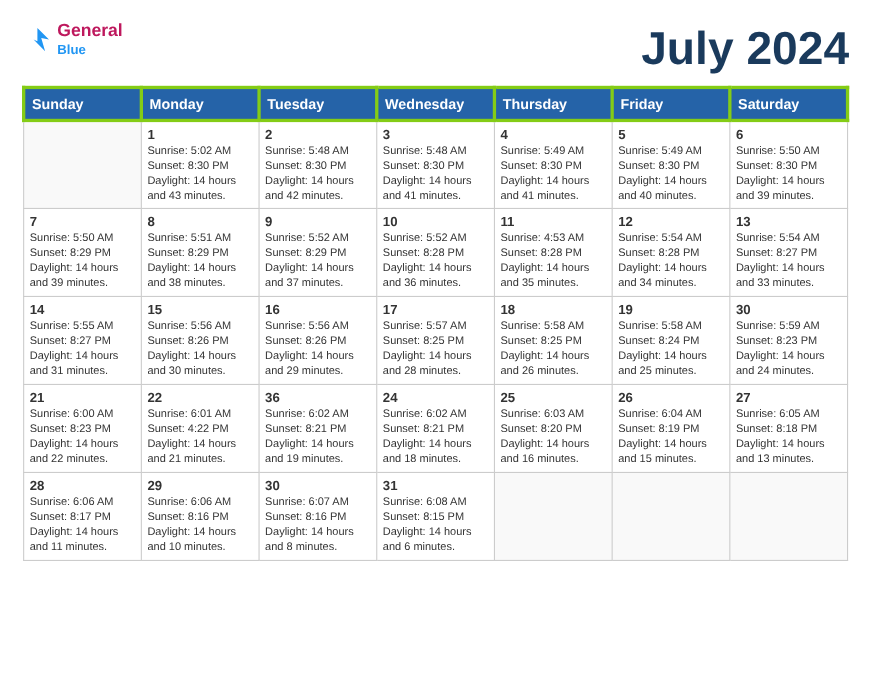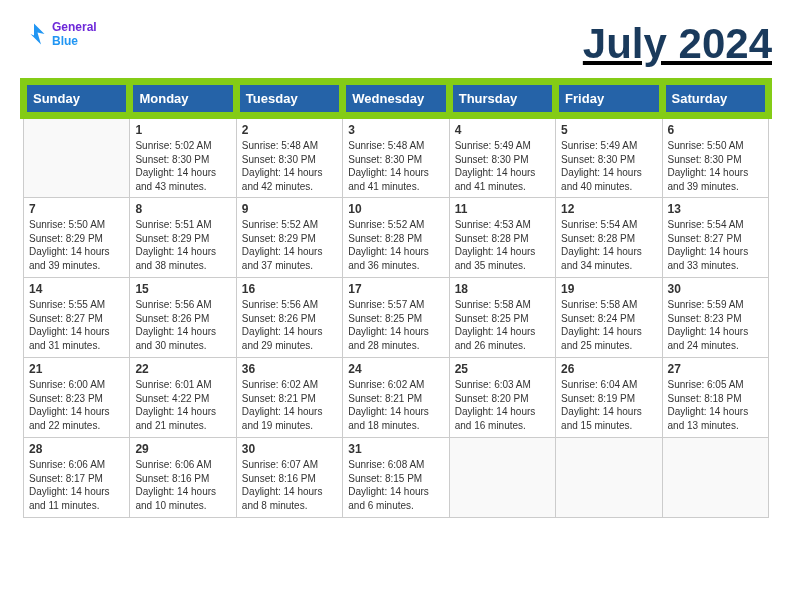--- a/index.html
+++ b/index.html
@@ -20,21 +20,20 @@
       display: flex;
       align-items: center;
       gap: 4px;
     }
     .logo-bird {
       width: 28px;
       height: 28px;
     }
     .title-section {
       text-align: right;
-      text-decoration: underline;
     }
     .month-title {
       font-size: 42px;
       font-weight: bold;
       color: #1a3a5c;
     }
     .location-title {
       font-size: 16px;
       color: #333;
     }
@@ -43,21 +42,21 @@
       border-collapse: collapse;
       table-layout: fixed;
     }
     th {
       background: #2563a8;
       color: #fff;
       text-align: left;
       padding: 6px 6px;
       font-size: 13px;
       font-weight: bold;
-      border: 7px solid #84cc16;
+      border: 3px solid #84cc16;
     }
     td {
       border: 1px solid #ccc;
       vertical-align: top;
       padding: 4px 5px;
       min-height: 75px;
       height: 80px;
       font-size: 10.5px;
       color: #333;
       background: #fff;
@@ -79,21 +78,21 @@
   </style>
 </head>
 <body>
 
 <div class="header-section">
   <div class="logo">
     <svg class="logo-bird" viewBox="0 0 40 40" xmlns="http://www.w3.org/2000/svg">
       <polygon points="20,5 35,20 25,18 30,35 15,20 20,22" fill="#2196F3"></polygon>
     </svg>
     <div>
-      <div style="font-size:12px;font-weight:bold;color:#6d28d9;">General</div>
+      <div style="font-size:16px;font-weight:bold;color:#be185d;">General</div>
       <div style="font-size:12px;font-weight:bold;color:#2196F3;">Blue</div>
     </div>
   </div>
   <div class="title-section">
     <div class="month-title">July 2024</div>
   </div>
 </div>
 
 <table>
   <thead>

